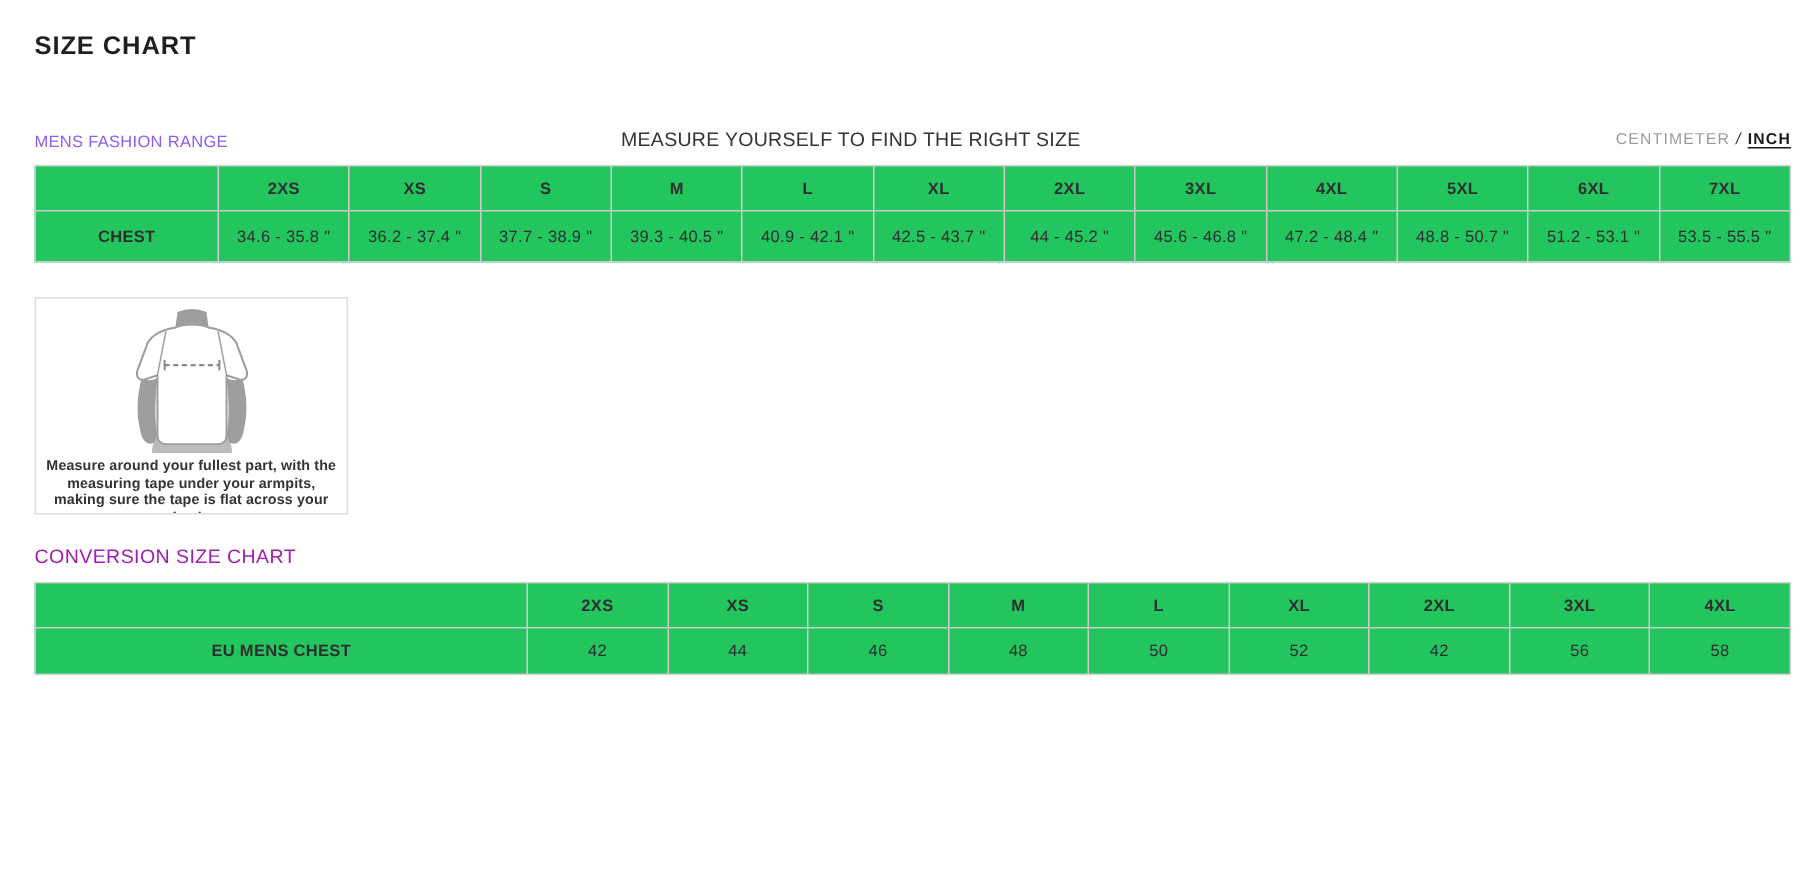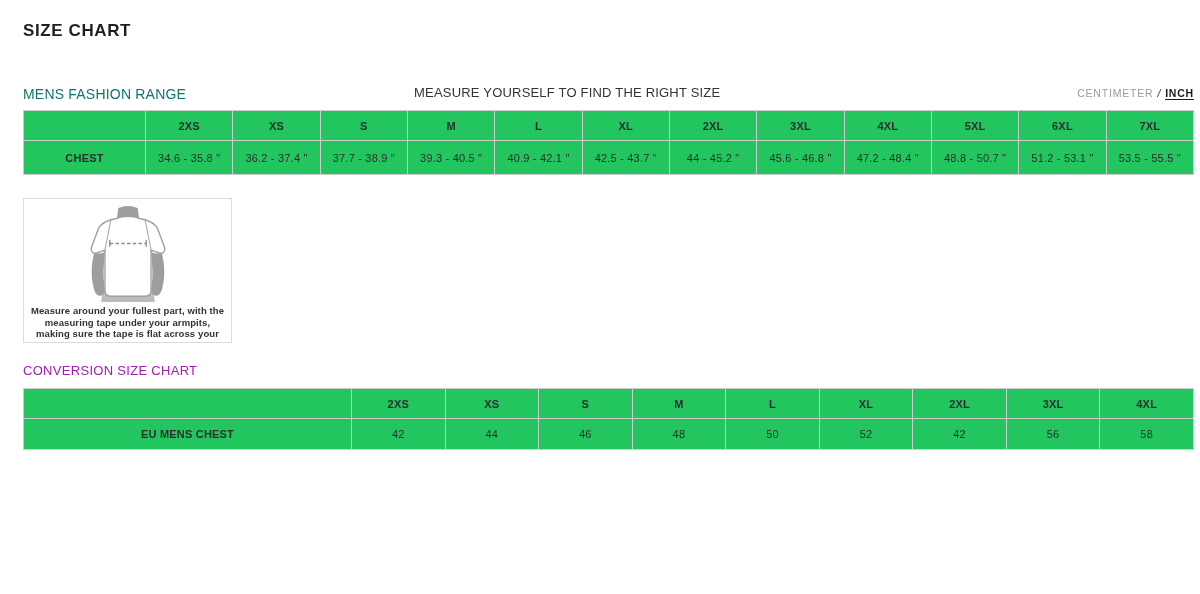--- a/index.html
+++ b/index.html
@@ -6,21 +6,21 @@
   body{
     width:1200px;height:594px;background:#ffffff;
     font-family:"Liberation Sans",sans-serif;color:#2e2e2e;
     -webkit-font-smoothing:antialiased;
   }
   .page{position:relative;padding:21px 6px 0 23px;box-sizing:border-box;}
   .page-title{
     font-size:17px;font-weight:bold;letter-spacing:.6px;margin:0;color:#1f1f1f;
   }
   .header-row{position:relative;margin-top:44px;height:15px;}
-  .range-label{font-size:14px;letter-spacing:.2px;color:#0f766e;}
+  .range-label{font-size:11px;letter-spacing:.2px;color:#8b5cf6;}
   .measure-heading{position:absolute;left:391px;top:0;font-size:13px;letter-spacing:.2px;color:#333;}
   .unit-toggle{position:absolute;right:0;top:2px;font-size:10.5px;letter-spacing:.8px;white-space:nowrap;}
   .unit-cm{color:#9a9a9a;cursor:pointer;}
   .unit-sep{color:#2e2e2e;margin:0 4px;font-style:italic;}
   .unit-inch{color:#1a1a1a;font-weight:bold;text-decoration:underline;text-underline-offset:2px;cursor:pointer;}
 
   table{border-collapse:collapse;table-layout:fixed;width:1171px;background:#22c55e;}
   th,td{
     border:1px solid #cccccc;text-align:center;vertical-align:middle;
     font-size:11px;color:#2e2e2e;letter-spacing:.2px;font-weight:normal;

